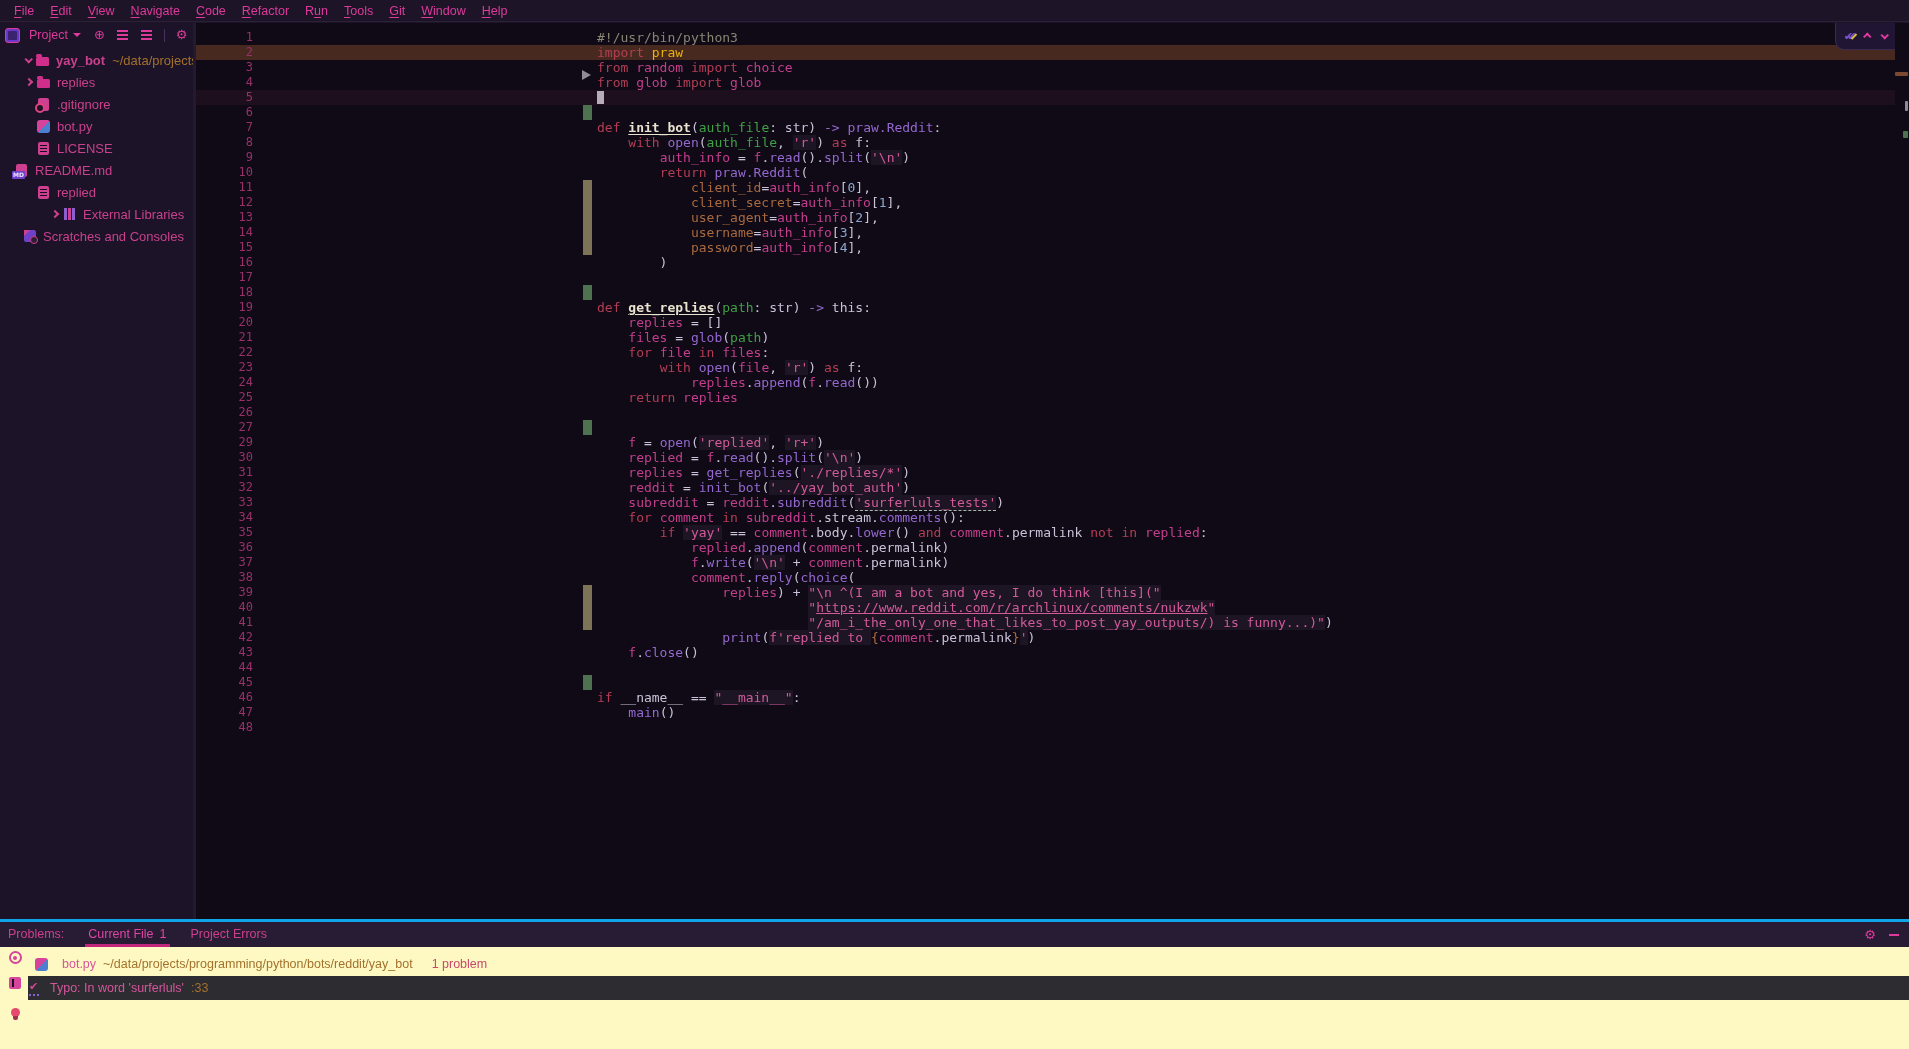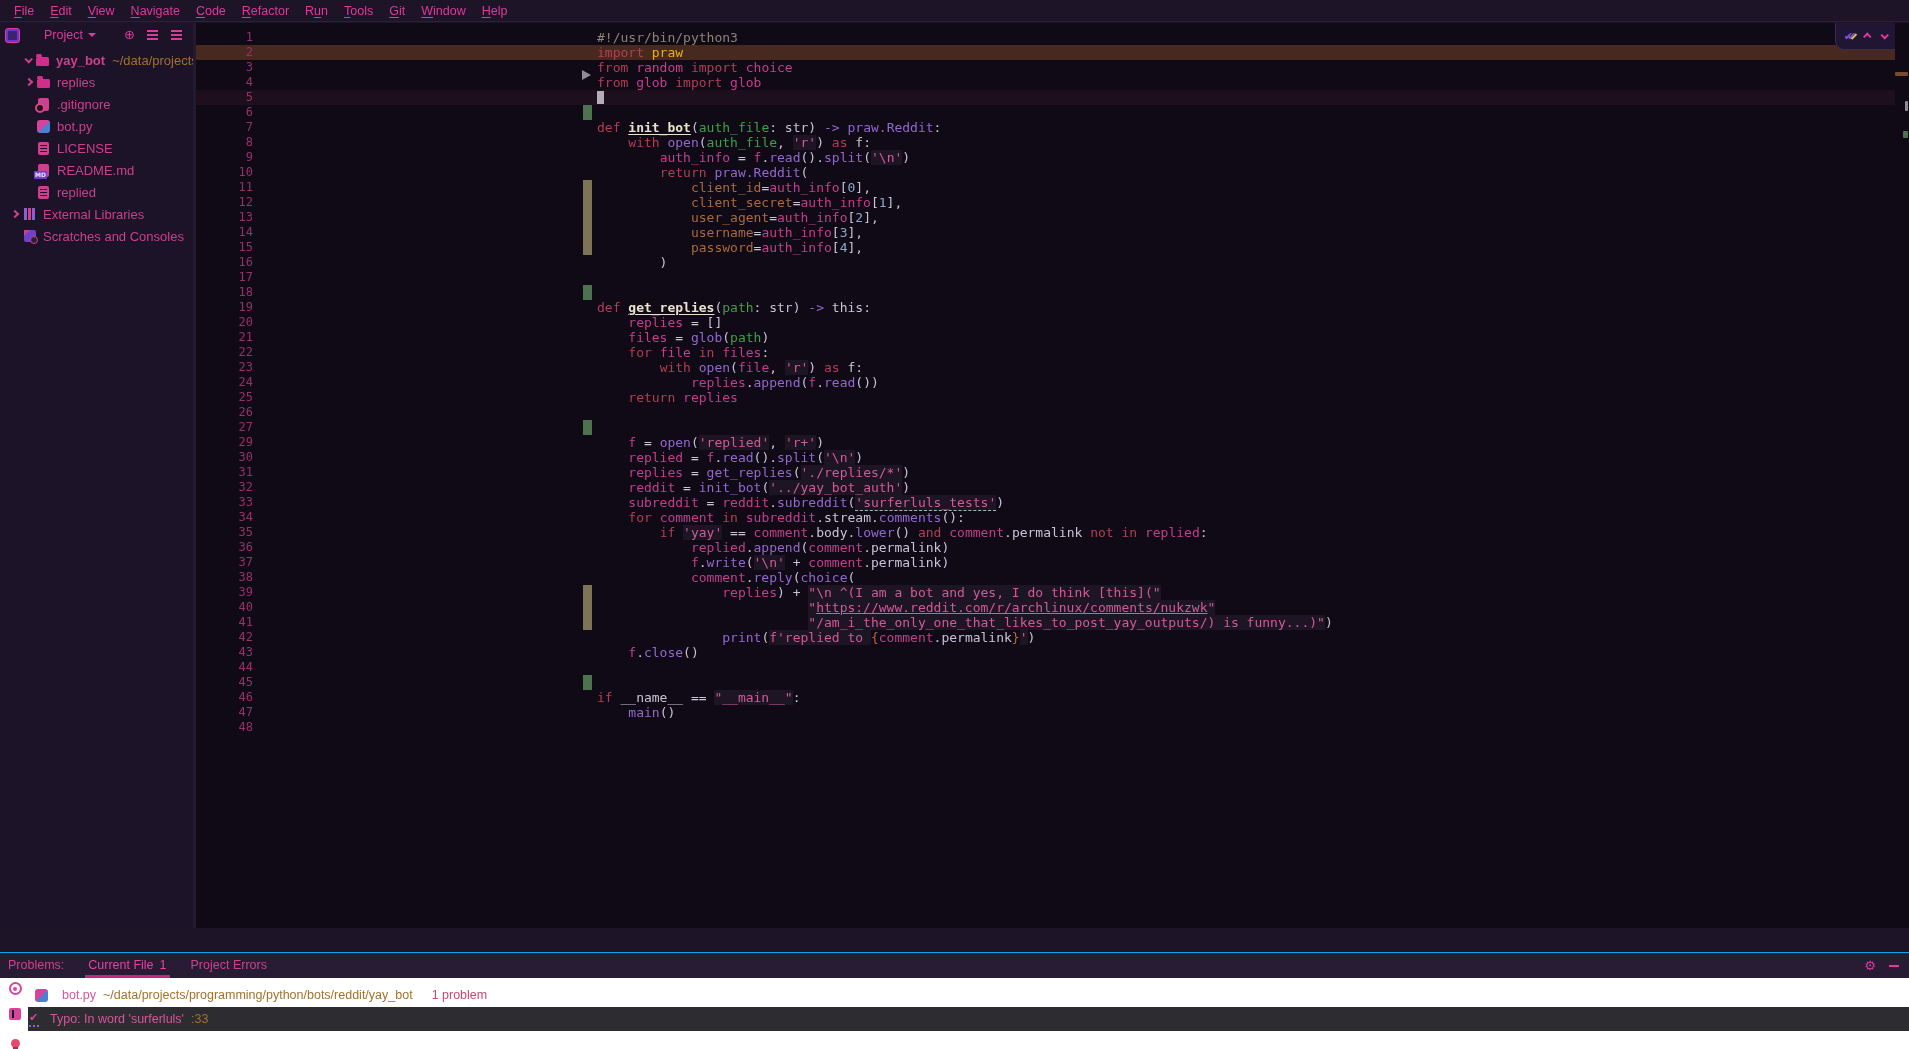--- a/index.html
+++ b/index.html
@@ -9,21 +9,21 @@
 
   
   .menubar { position:absolute; left:0; top:0; right:0; height:22px; background:#1d1428;
              border-bottom:1px solid #2c2038; display:flex; align-items:center; padding-left:6px; }
   .menu-item { color:#dd3a9b; font-size:12.5px; padding:0 8px; line-height:22px; cursor:default; }
   .menu-item .mn { text-decoration:underline; text-underline-offset:2px; }
 
   
   .project-panel { position:absolute; left:0; top:23px; width:193px; bottom:121px;
                    background:#1c1328; overflow:hidden; }
-  .phead { height:24px; display:flex; align-items:center; padding-left:5px; gap:24px;
+  .phead { height:24px; display:flex; align-items:center; padding-left:5px; gap:9px;
            color:#dd3a9b; font-size:12.5px; }
   .tw-btn { width:15px; height:15px; border:1px solid #dd3a9b; border-radius:3px;
             background:#6b37c9; position:relative; flex:none; }
   .tw-btn::before { content:''; position:absolute; inset:2px; background:#3a2470; border-radius:1px; }
   .ptitle { display:flex; align-items:center; gap:5px; }
   .caret-down { width:0; height:0; border-left:4px solid transparent; border-right:4px solid transparent;
                 border-top:4px solid #dd3a9b; }
   .hic { color:#dd3a9b; font-family:"DejaVu Sans",sans-serif; font-size:13px; line-height:14px; }
   .hic-bars { width:11px; height:2px; background:#dd3a9b; box-shadow:0 -4px 0 #dd3a9b, 0 4px 0 #dd3a9b; margin:0 1px; }
   .hdivider { width:1px; height:13px; background:#47305c; }
@@ -94,22 +94,22 @@
   .inspect { position:absolute; top:23px; right:14px; width:60px; height:27px; background:#201634;
              border-left:1px solid #3a2a50; border-bottom:1px solid #3a2a50; border-radius:0 0 0 9px;
              display:flex; align-items:center; justify-content:center; gap:10px; }
   .dbl-check { color:#7b51d8; font:bold 11px "DejaVu Sans",sans-serif; letter-spacing:-6px; padding-right:6px; }
   .pen { width:2px; height:7px; background:#d8c24a; transform:rotate(45deg); margin-left:-3px; }
   .cv { width:6px; height:6px; border-left:2px solid #dd3a9b; border-top:2px solid #dd3a9b; }
   .cv.up { transform:rotate(45deg) translateY(1px); }
   .cv.down { transform:rotate(225deg) translateY(1px); }
 
   
-  .problems { position:absolute; left:0; right:0; bottom:0; height:97px; background:#ffffff;
-              border-top:1px solid #0ea5e9; }
+  .problems { position:absolute; left:0; right:0; bottom:0; height:130px; background:#fef9c3;
+              border-top:3px solid #0ea5e9; }
   .ptabs { height:25px; background:#271c33; display:flex; align-items:center; gap:24px;
            padding-left:8px; font-size:12.5px; position:relative; }
   .ptab { color:#cf3f90; height:25px; line-height:25px; position:relative; }
   .ptab.sel { color:#e044a4; }
   .ptab.sel::after { content:''; position:absolute; left:-3px; right:-3px; bottom:0; height:3px; background:#c2267d; }
   .tcount { margin-left:6px; }
   .ptab-actions { position:absolute; right:10px; top:0; height:25px; display:flex; align-items:center; gap:13px; }
   .icon-gear { color:#dd3a9b; font-family:"DejaVu Sans",sans-serif; font-size:13px; line-height:14px; }
   .icon-hide { width:10px; height:2px; background:#dd3a9b; }
 
@@ -207,35 +207,35 @@
           </span>
           <span class="tree-label">bot.py</span>
         </span>
         <span class="tree-row" style="padding-left: 22px;">
           <span class="chevslot"></span>
           <span class="ticon">
             <span class="icon-file"></span>
           </span>
           <span class="tree-label">LICENSE</span>
         </span>
-        <span class="tree-row" style="padding-left: 22px;">
+        <span class="tree-row" style="">
           <span class="chevslot"></span>
           <span class="ticon">
             <span class="icon-readme"></span>
           </span>
           <span class="tree-label">README.md</span>
         </span>
         <span class="tree-row" style="padding-left: 22px;">
           <span class="chevslot"></span>
           <span class="ticon">
             <span class="icon-file"></span>
           </span>
           <span class="tree-label">replied</span>
         </span>
-        <span class="tree-row" style="padding-left: 8px;">
+        <span class="tree-row" style="padding-left: 8px; margin-left: 40px;">
           <span class="chevslot">
             <span class="tchev closed"></span>
           </span>
           <span class="ticon">
             <span class="icon-libs"></span>
           </span>
           <span class="tree-label">External Libraries</span>
         </span>
         <span class="tree-row" style="padding-left: 8px;">
           <span class="chevslot"></span>

